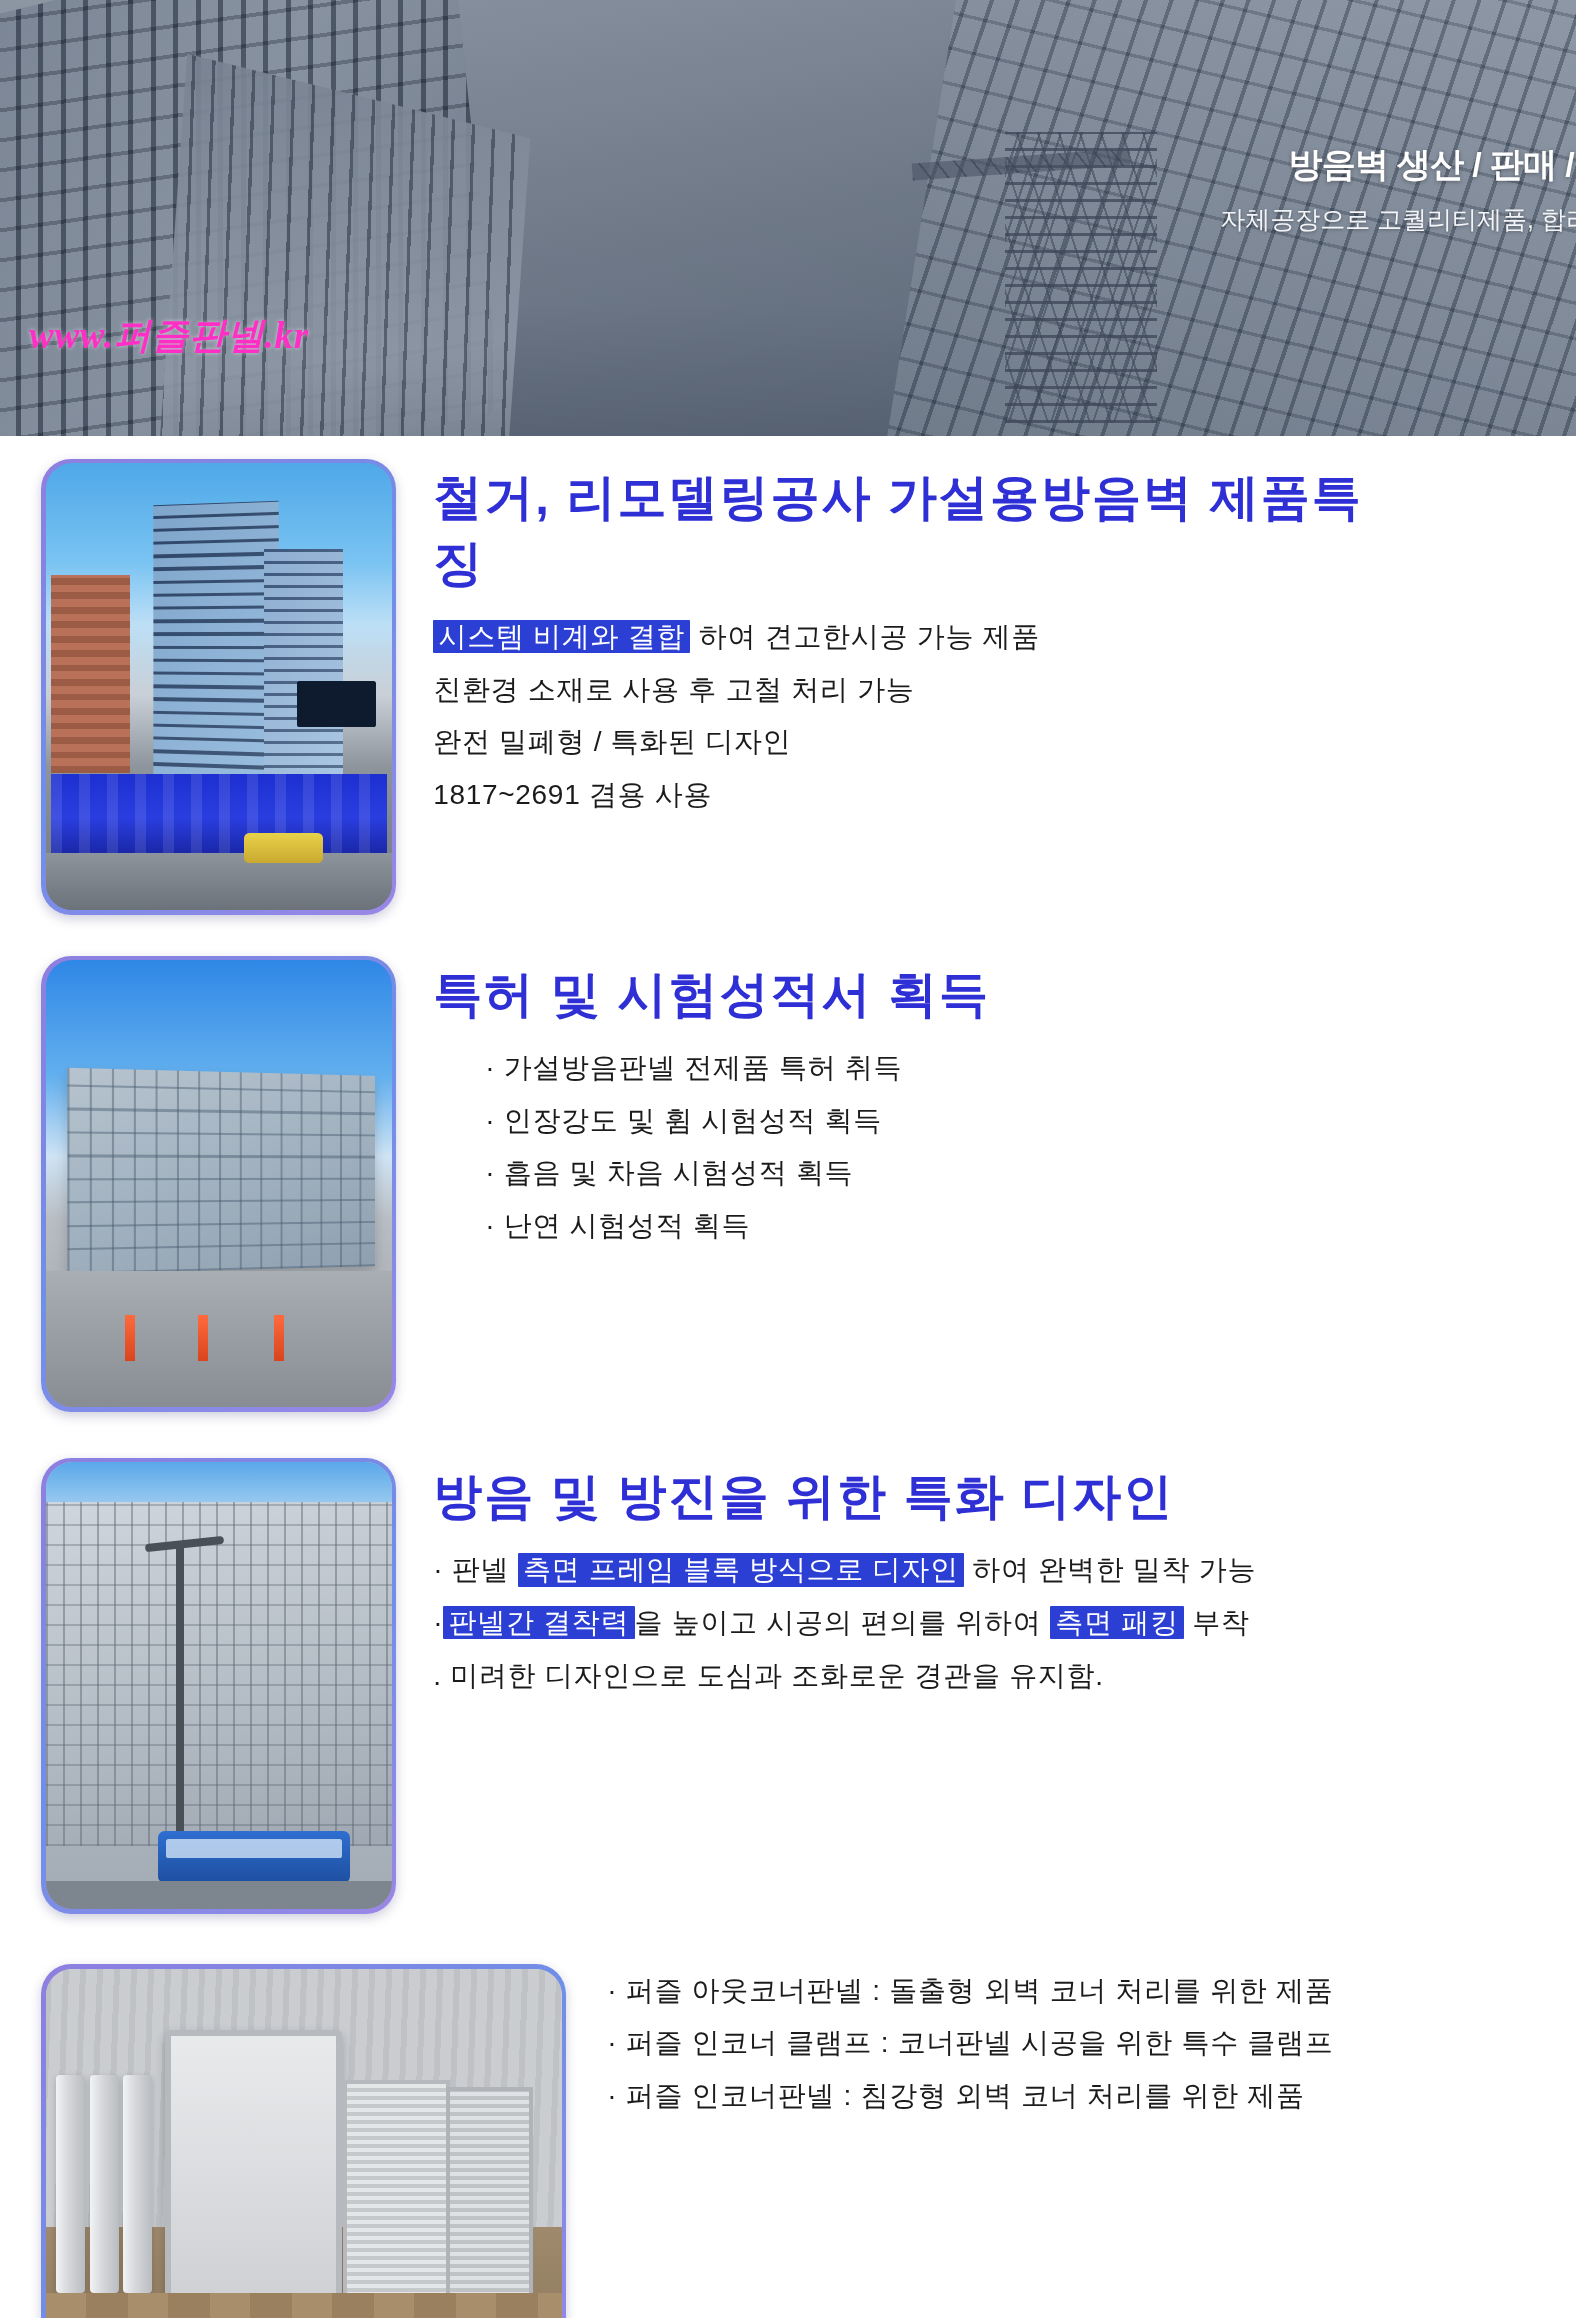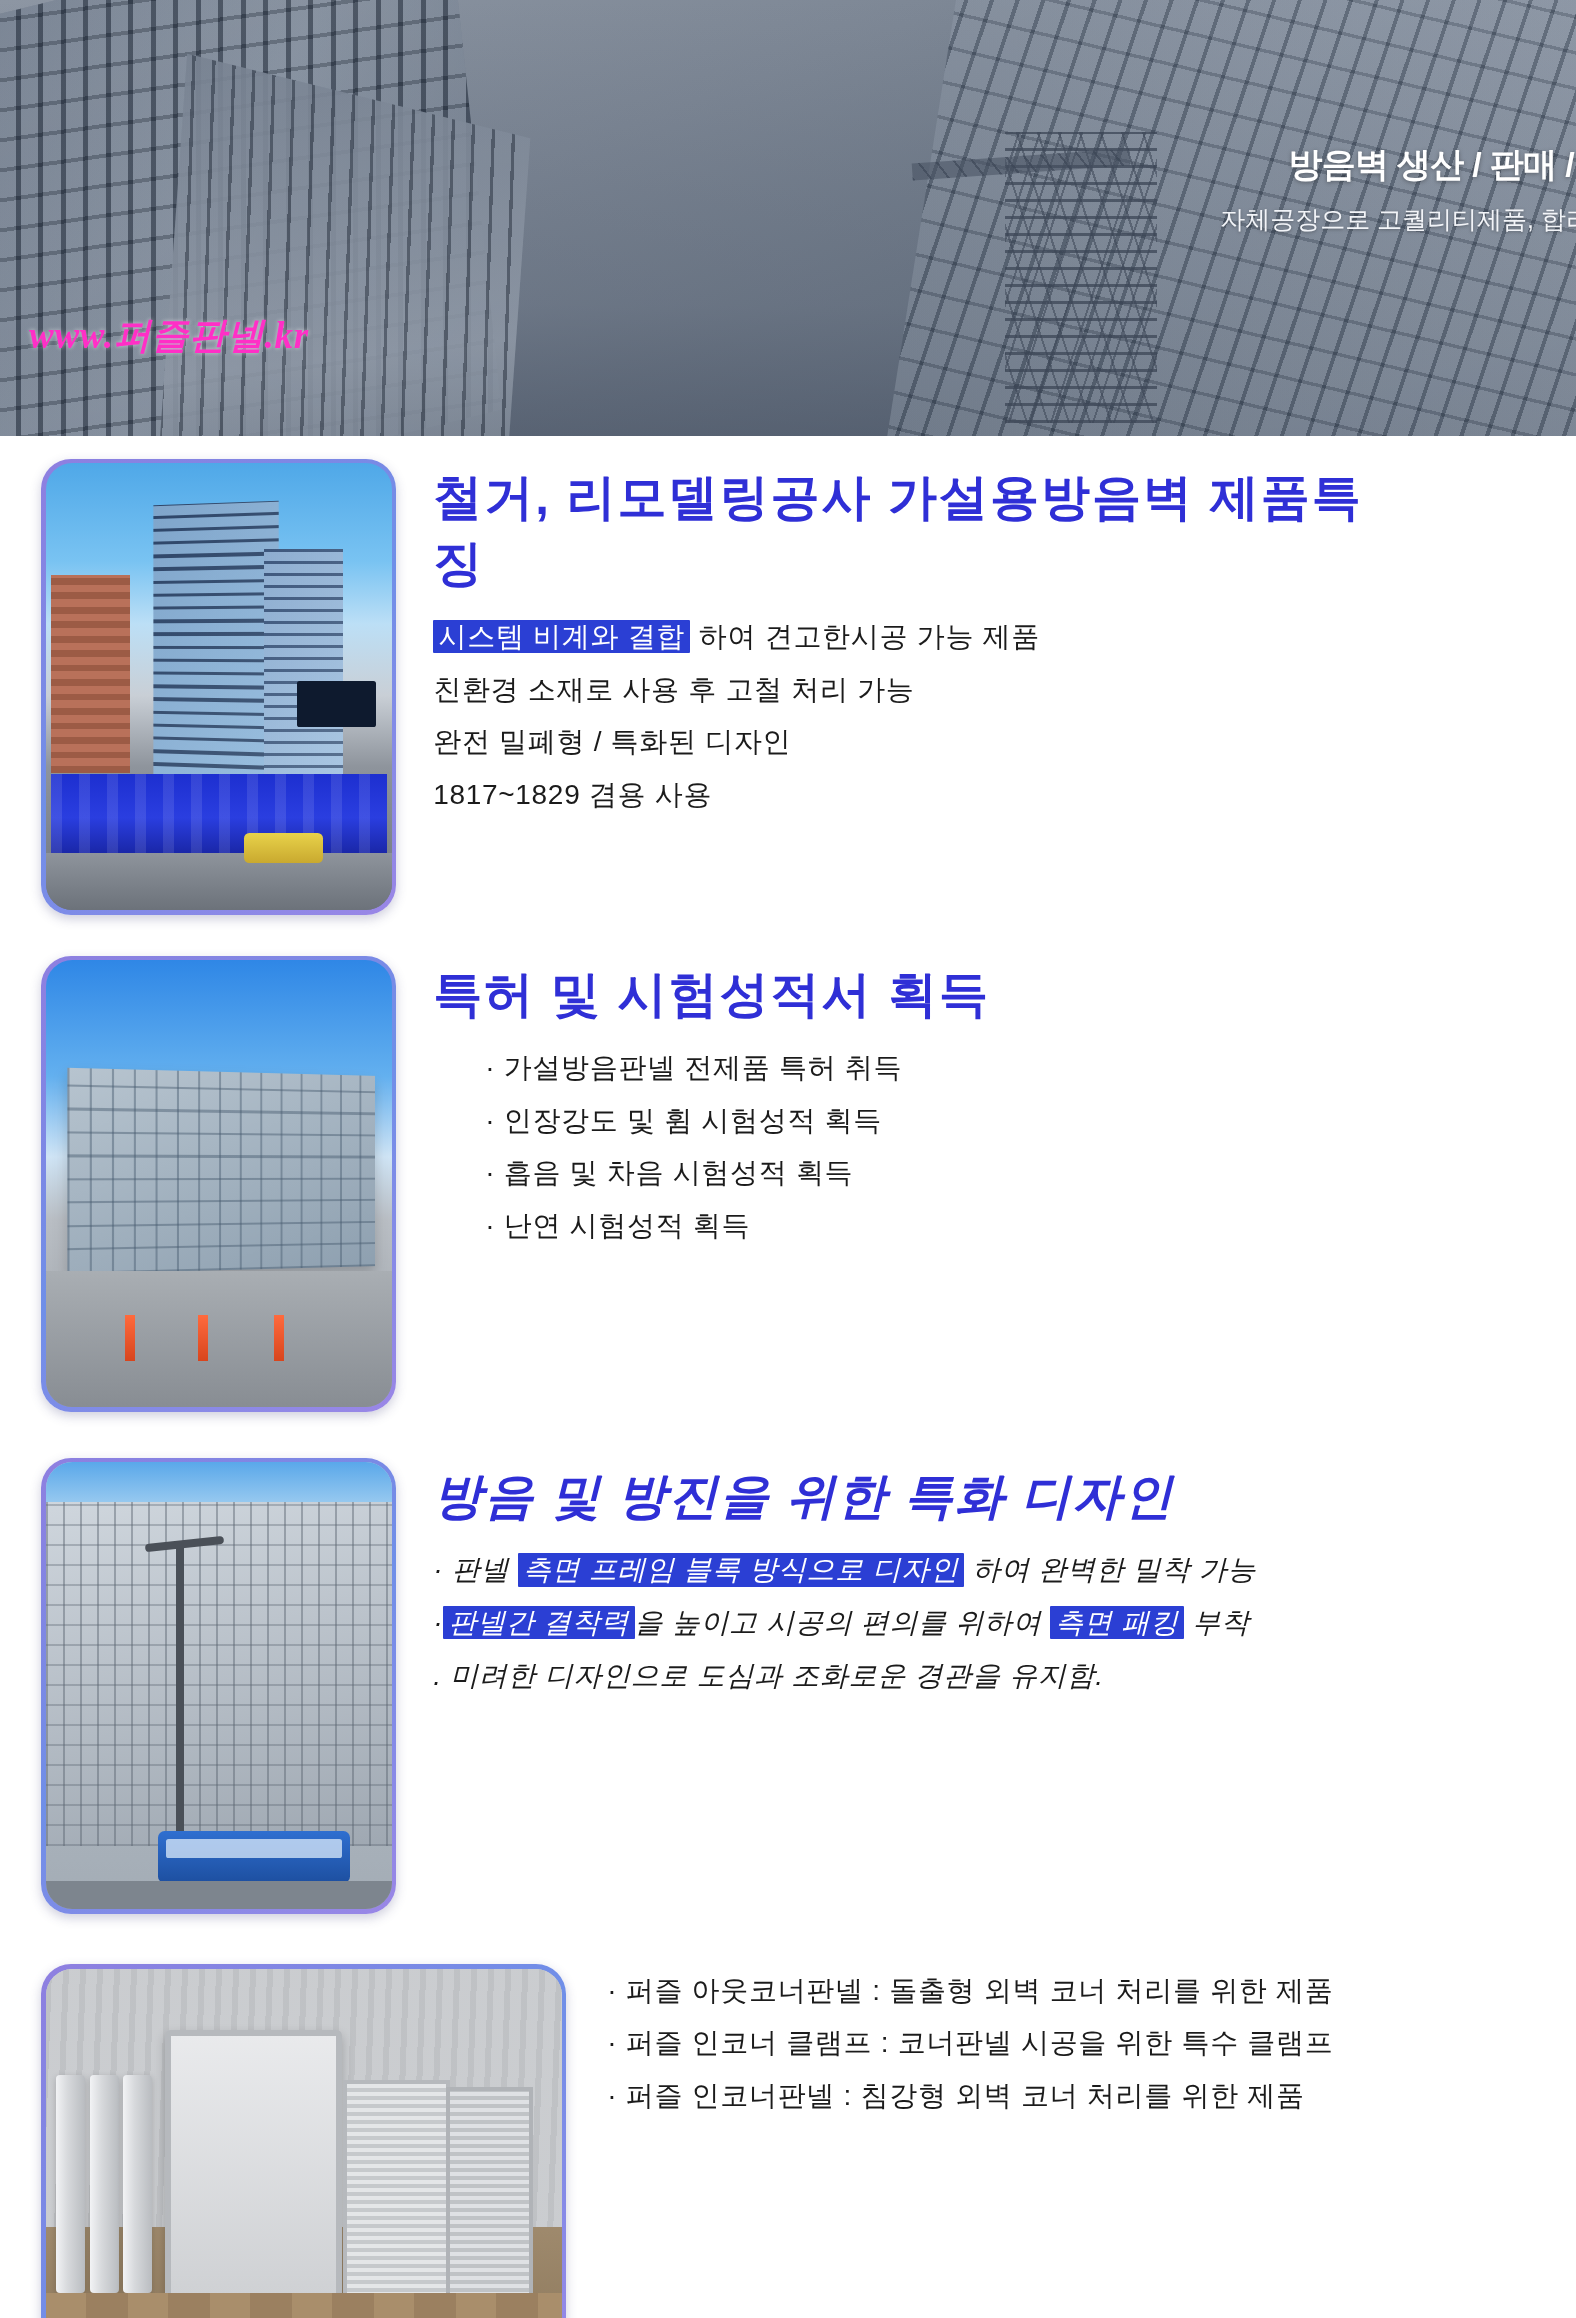--- a/index.html
+++ b/index.html
@@ -333,21 +333,21 @@
     border: 4px solid #b0b3b7;
   }
   .p4 .floor {
     position:absolute; left:0; bottom:0; width: 516px; height: 86px;
     background: repeating-linear-gradient(90deg,#a98e6b 0px,#a98e6b 40px,#9b8060 40px,#9b8060 82px);
   }
 
   
   #sec1 { margin-top: 22.5px; }
   #sec2 { margin-top: 41px; }
-  #sec3 { margin-top: 46px; font-style: italic; }
+  #sec3 { margin-top: 46px; }
   #sec4 { margin-top: 50px; }
 
   #sec4 .text-col { padding-left: 41px; }
   #sec4 .sec-title { text-align: left; margin-bottom: 17px; }
 </style>
 </head>
 <body>
 
 <div class="hero">
   <div class="hero-sky"></div>
@@ -380,21 +380,21 @@
     </div>
   </div>
   <div class="text-col">
     <h2 class="sec-title">철거, 리모델링공사 가설용방음벽 제품특징</h2>
 
     <p class="line">
       <span class="hl-blue">시스템 비계와 결합</span><span> 하여 견고한시공 가능 제품</span>
     </p>
     <p class="line">친환경 소재로 사용 후 고철 처리 가능</p>
     <p class="line">완전 밀폐형 / 특화된 디자인</p>
-    <p class="line">1817~1829 겸용 사용</p>
+    <p class="line">1817~2691 겸용 사용</p>
   </div>
 </div>
 
 <div class="section" id="sec2">
   <div class="photo-frame">
     <div class="photo">
       <div class="p2">
         <div class="wall"></div>
         <div class="ground"></div>
         <div class="cone1"></div>

